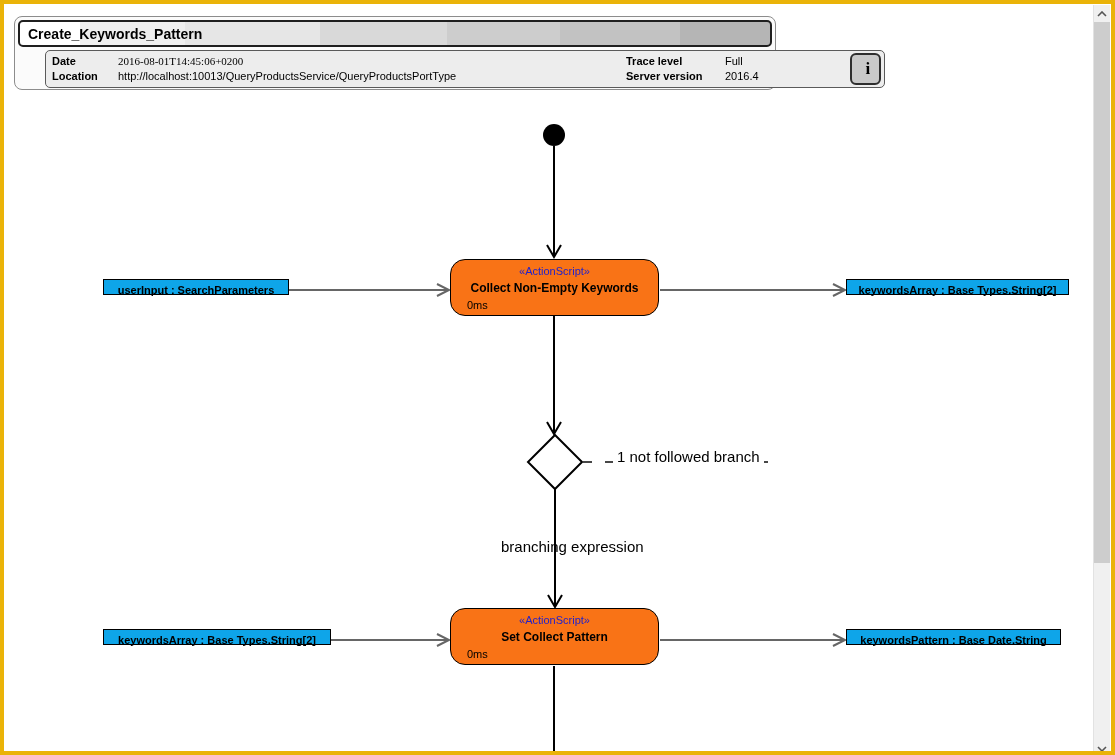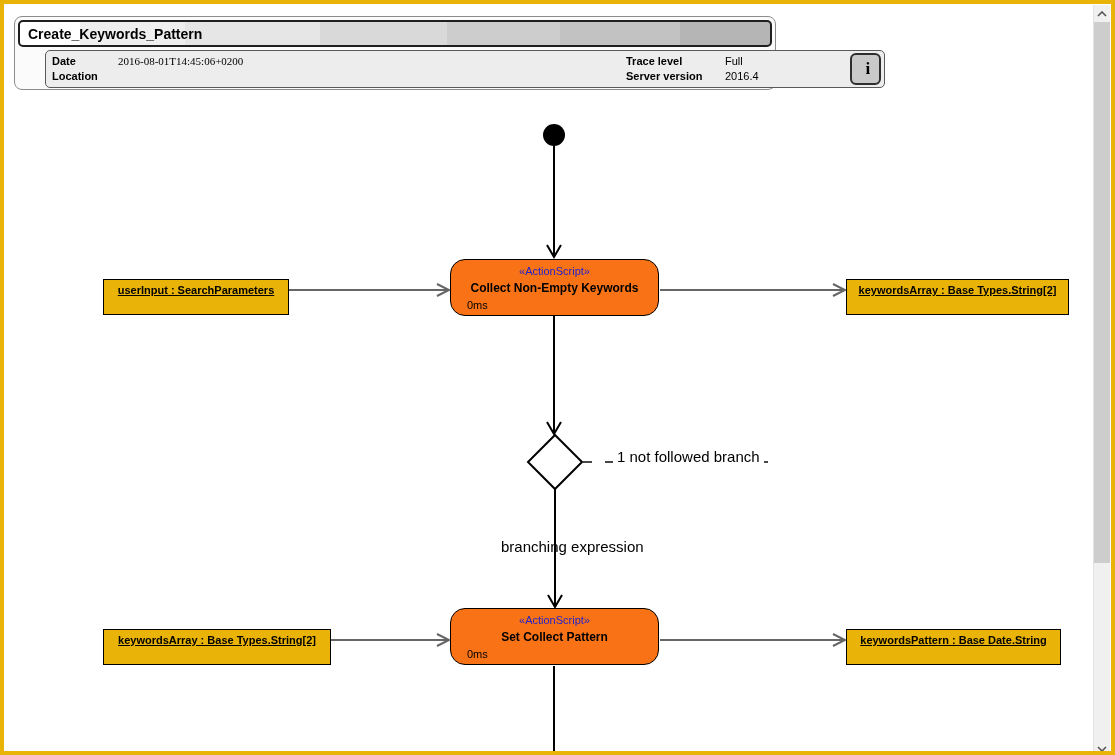--- a/index.html
+++ b/index.html
@@ -55,23 +55,23 @@
     background:#f97316; border:1.5px solid #000; border-radius:15px;
     text-align:center; padding-top:5px;
   }
   .stereotype { font-size:11px; line-height:13px; color:#2222cc; }
   .node-name  { font-size:12px; line-height:16px; font-weight:bold; color:#000; margin-top:2px; }
   .node-duration { position:absolute; left:16px; bottom:4px; font-size:11px; color:#000; }
   #node-collect { left:446px; top:255px; }
   #node-set     { left:446px; top:604px; }
 
   .data-box {
-    position:absolute; height:36px; z-index:2; padding:0 4px;
-    background:#eab308; border:1px solid #000;
-    font-size:11px; font-weight:bold; text-decoration:underline;
+    position:absolute; height:16px; z-index:2; padding:0 4px;
+    background:#0ea5e9; border:1px solid #000;
+    font-size:11px; font-weight:bold; 
     text-align:center; line-height:20px; white-space:nowrap; color:#000;
   }
   #dbox-userinput      { left:99px;  top:275px; width:186px; }
   #dbox-keywordsarray1 { left:842px; top:275px; width:223px; }
   #dbox-keywordsarray2 { left:99px;  top:625px; width:228px; }
   #dbox-keywordspattern{ left:842px; top:625px; width:215px; }
 
   .edge-label { position:absolute; font-size:15px; color:#000; z-index:2; white-space:nowrap; }
   #lbl-notfollowed { left:609px; top:444px; background:#ffffff; padding:0 4px; }
   #lbl-branching   { left:497px; top:534px; width:107px; text-align:center; }
@@ -95,20 +95,21 @@
 <div id="page">
 
   <div class="win">
     <div class="titlebar">
       <span>Create_Keywords_Pattern</span>
     </div>
     <div class="infopanel">
       <span class="ip-label lbl-date">Date</span>
       <span class="val-date">2016-08-01T14:45:06+0200</span>
       <span class="ip-label lbl-loc">Location</span>
+      <span class="val-loc">http://localhost:10013/QueryProductsService/QueryProductsPortType</span>
       <span class="ip-label lbl-trace">Trace level</span>
       <span class="val-trace">Full</span>
       <span class="ip-label lbl-server">Server version</span>
       <span class="val-server">2016.4</span>
       <div class="info-btn">
         <span>i</span>
       </div>
     </div>
   </div>
 

